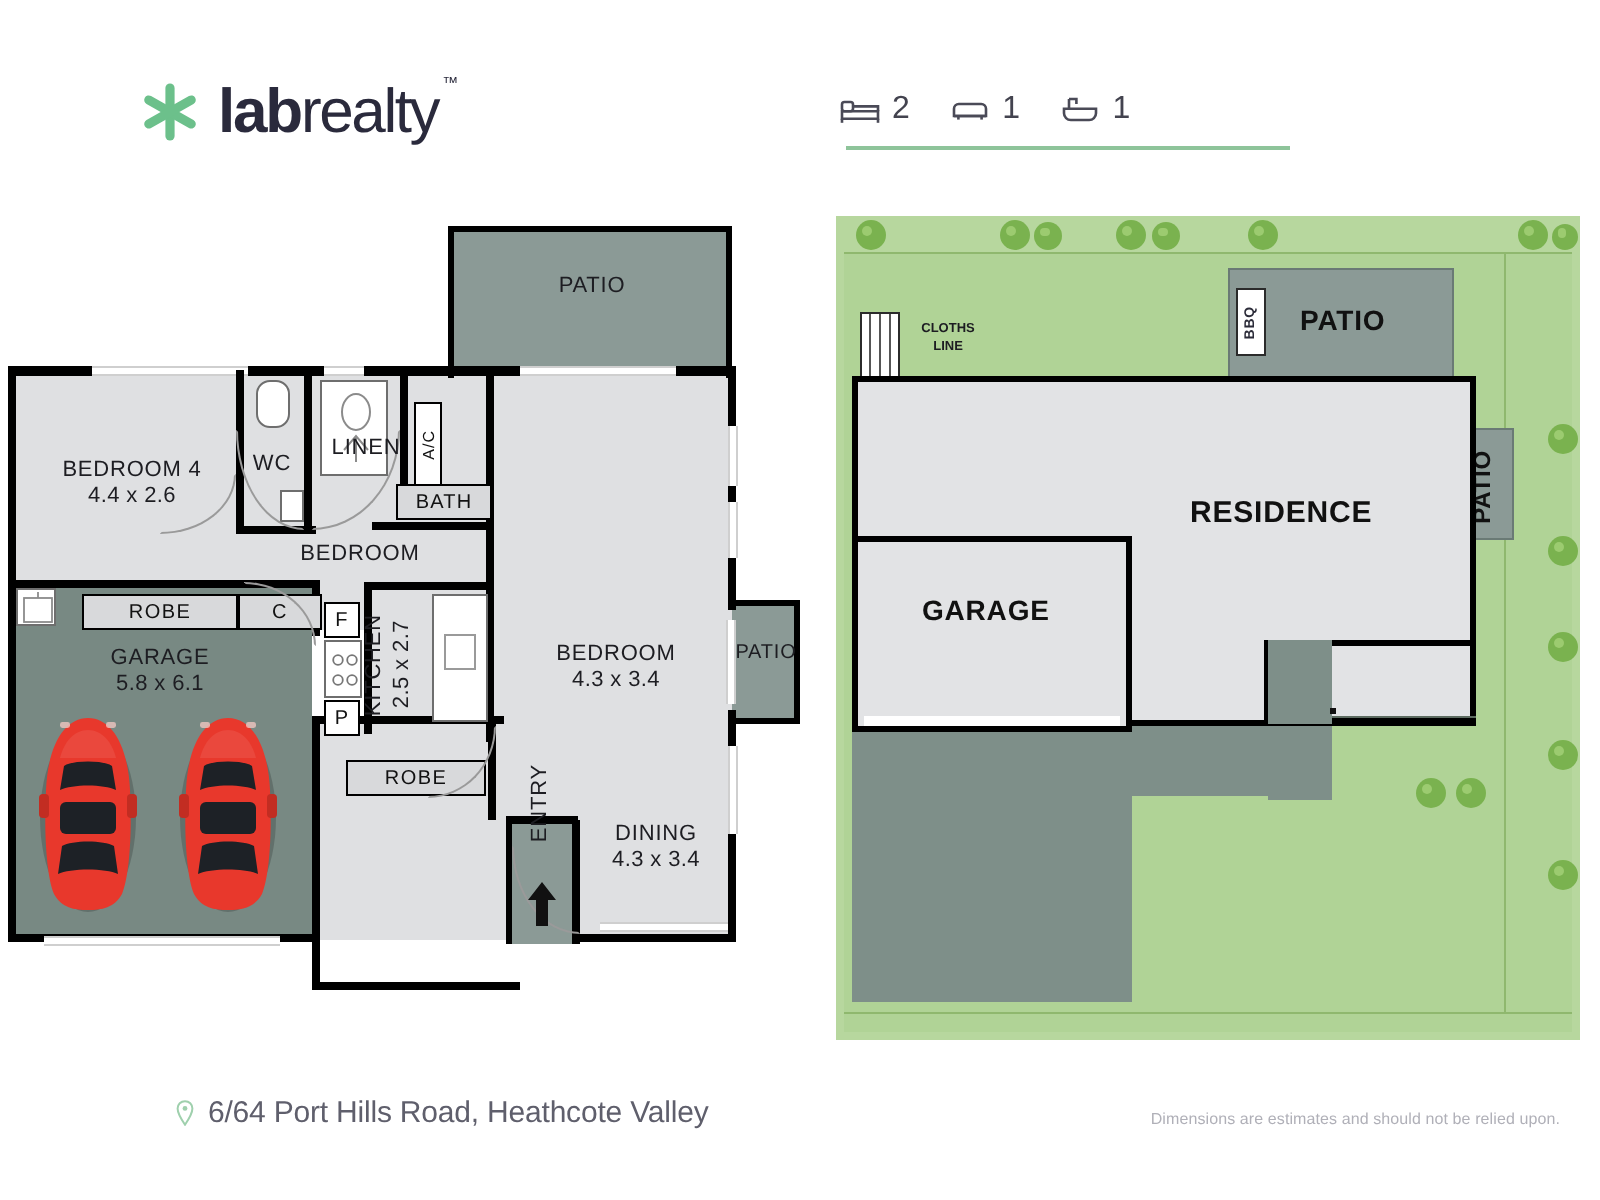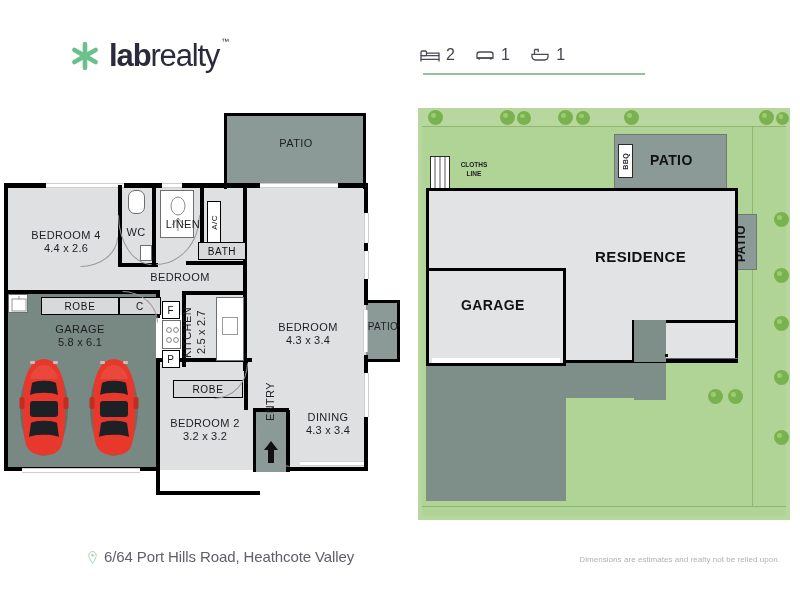--- a/index.html
+++ b/index.html
@@ -342,24 +342,20 @@
 
   <div class="rm" style="left:262px; top:216px; width:92px;">
     <span class="nm">BEDROOM</span>
     <span class="dm">4.3 x 3.4</span>
   </div>
 
   <div class="rm" style="left:369px; top:216px; width:28px;">
     <span class="nm" style="font-size:10px;">PATIO</span>
   </div>
 
-  <div class="rm" style="left:163px; top:312px; width:84px;">
-    <span class="nm">BEDROOM 2</span>
-    <span class="dm">3.2 x 3.2</span>
-  </div>
 
   <div class="rm" style="left:258px; top:268px; width:24px; height:58px;">
     <span class="nm vert">ENTRY</span>
   </div>
 
   <div class="rm" style="left:290px; top:306px; width:76px;">
     <span class="nm">DINING</span>
     <span class="dm">4.3 x 3.4</span>
   </div>
 </div>
@@ -437,13 +433,13 @@
 <div id="address">
   <span id="pin-icon">
     <svg width="9" height="13" viewBox="0 0 9 13">
       <path d="M4.5 0.6 C2.4 0.6 0.8 2.2 0.8 4.3 C0.8 7 4.5 12.4 4.5 12.4 C4.5 12.4 8.2 7 8.2 4.3 C8.2 2.2 6.6 0.6 4.5 0.6 Z" fill="none" stroke="#9fd0ad" stroke-width="1"></path>
       <circle cx="4.5" cy="4.2" r="1.2" fill="#9fd0ad"></circle>
     </svg>
   </span>
   <span id="address-text">6/64 Port Hills Road, Heathcote Valley</span>
 </div>
 
-<div id="disclaimer">Dimensions are estimates and realty not be relied upon.</div>
+<div id="disclaimer">Dimensions are estimates and should not be relied upon.</div>
 
 </body></html>

